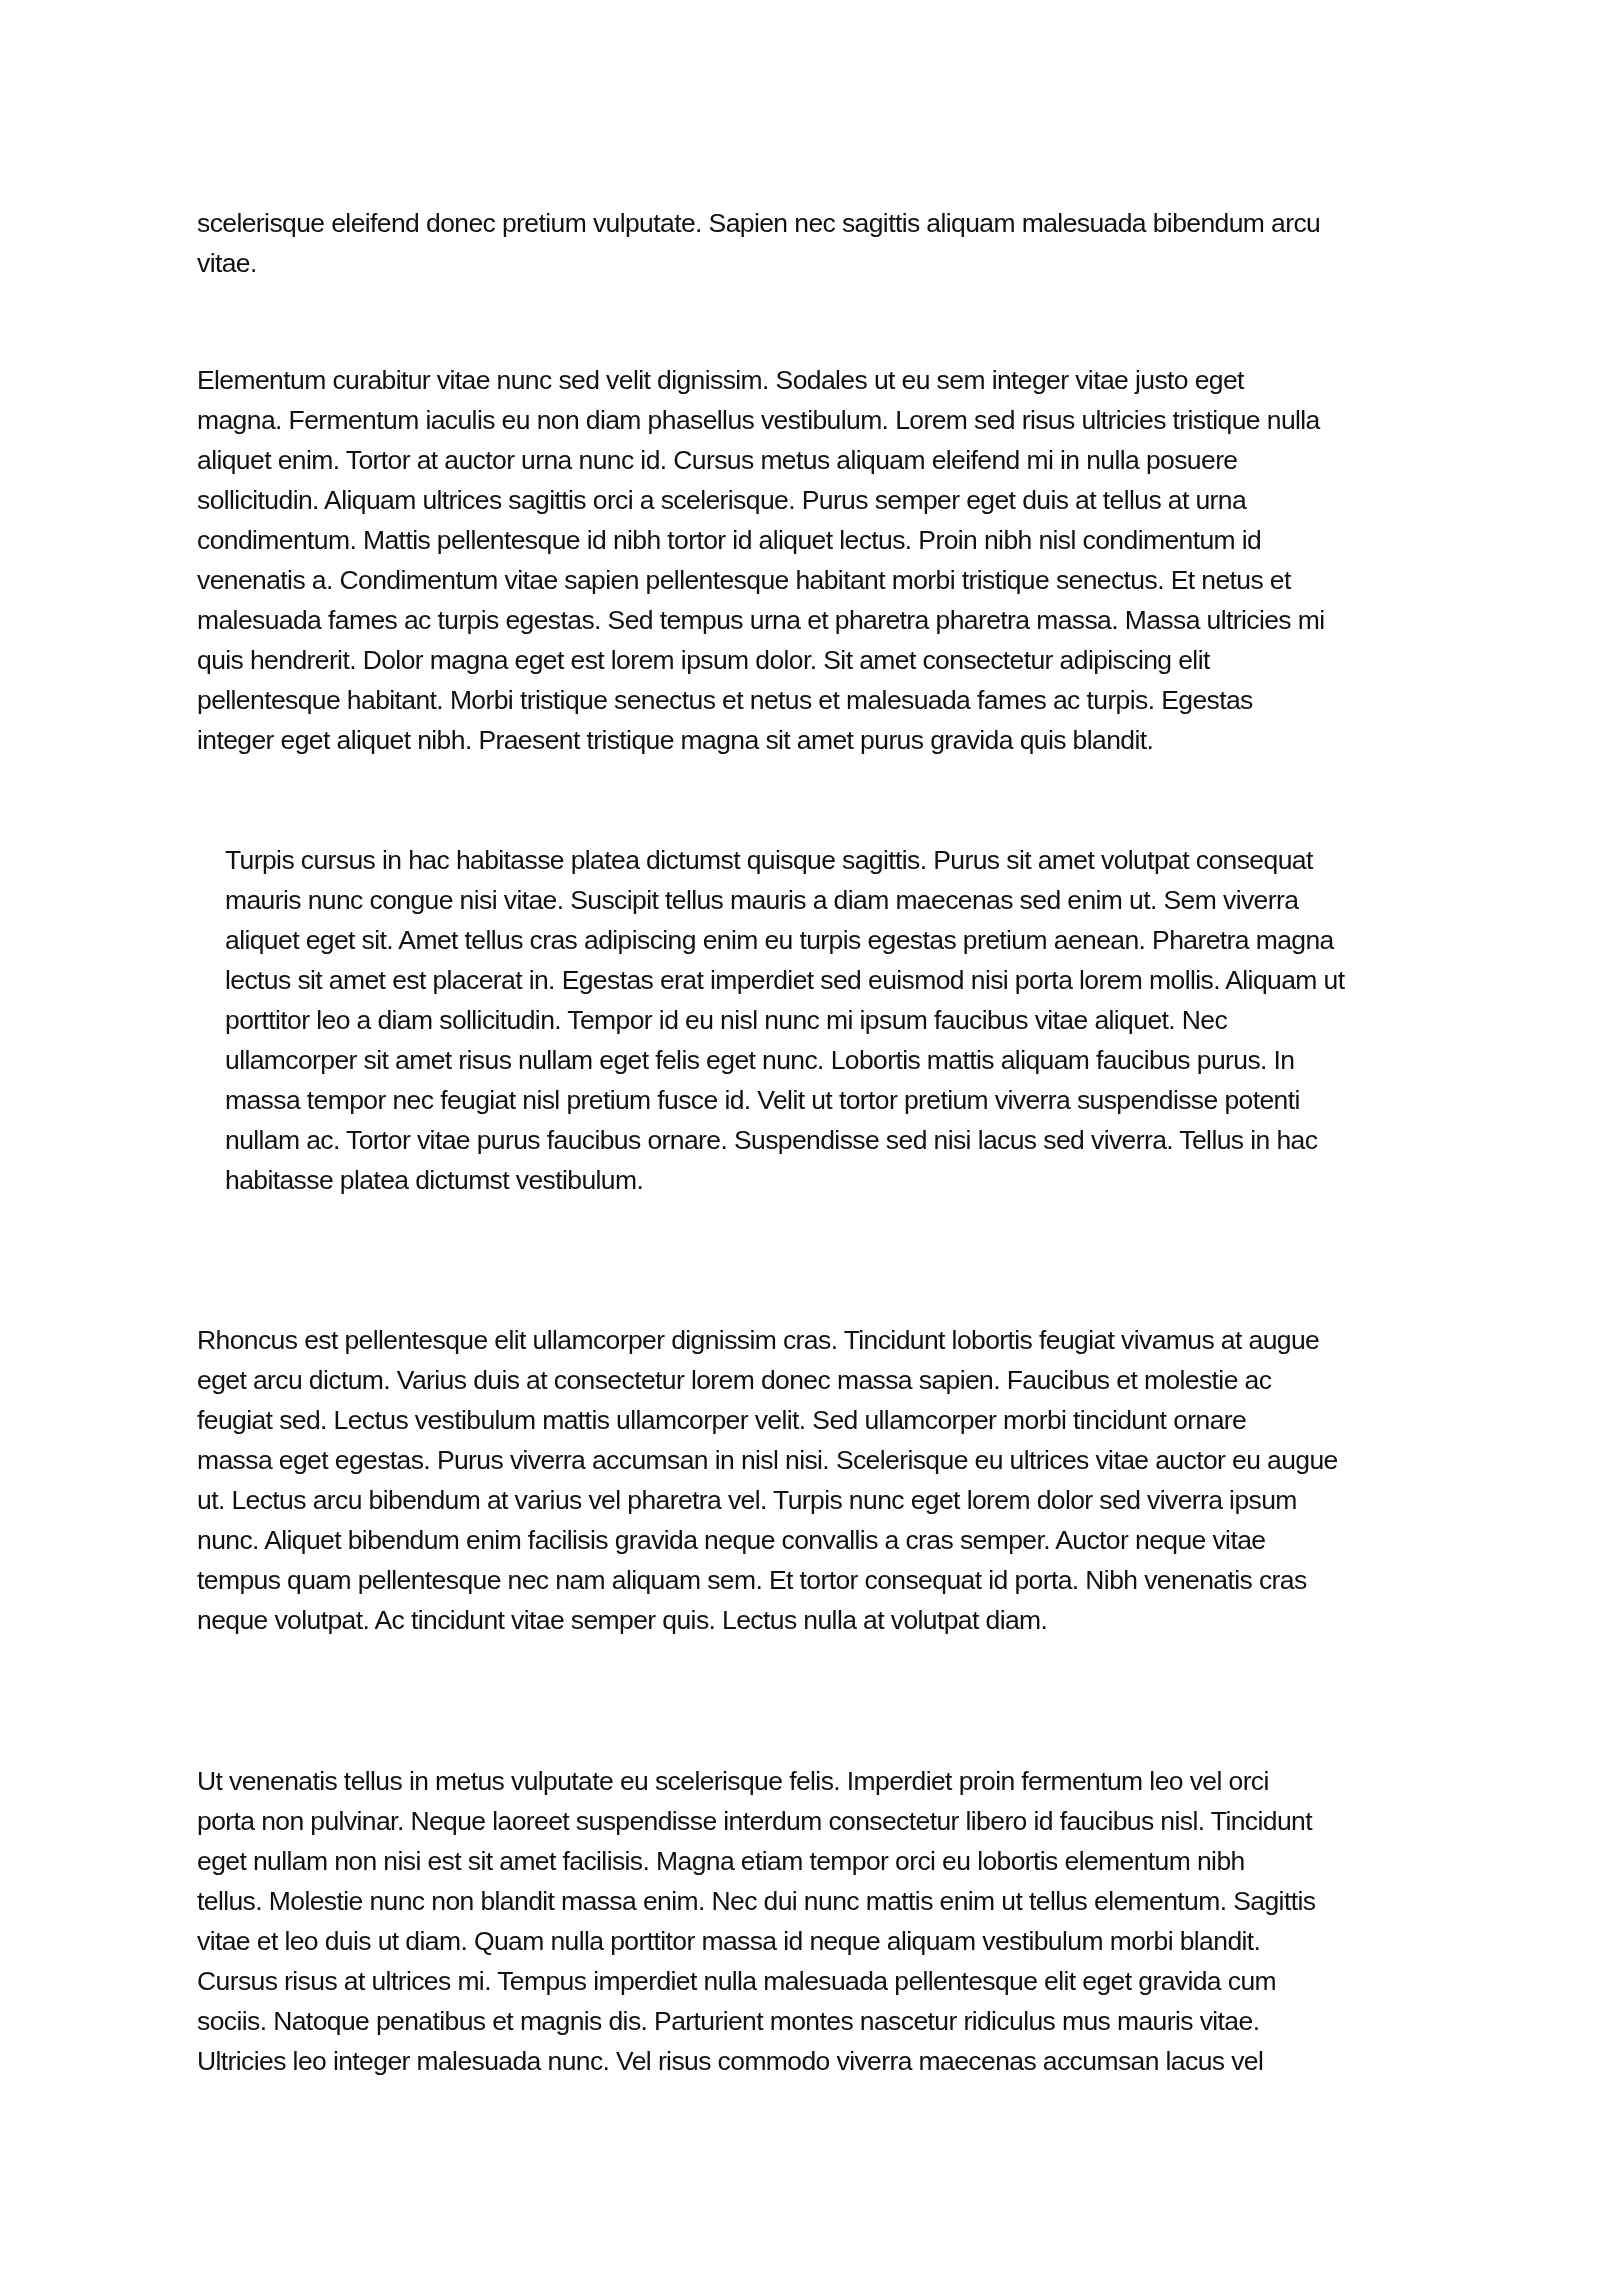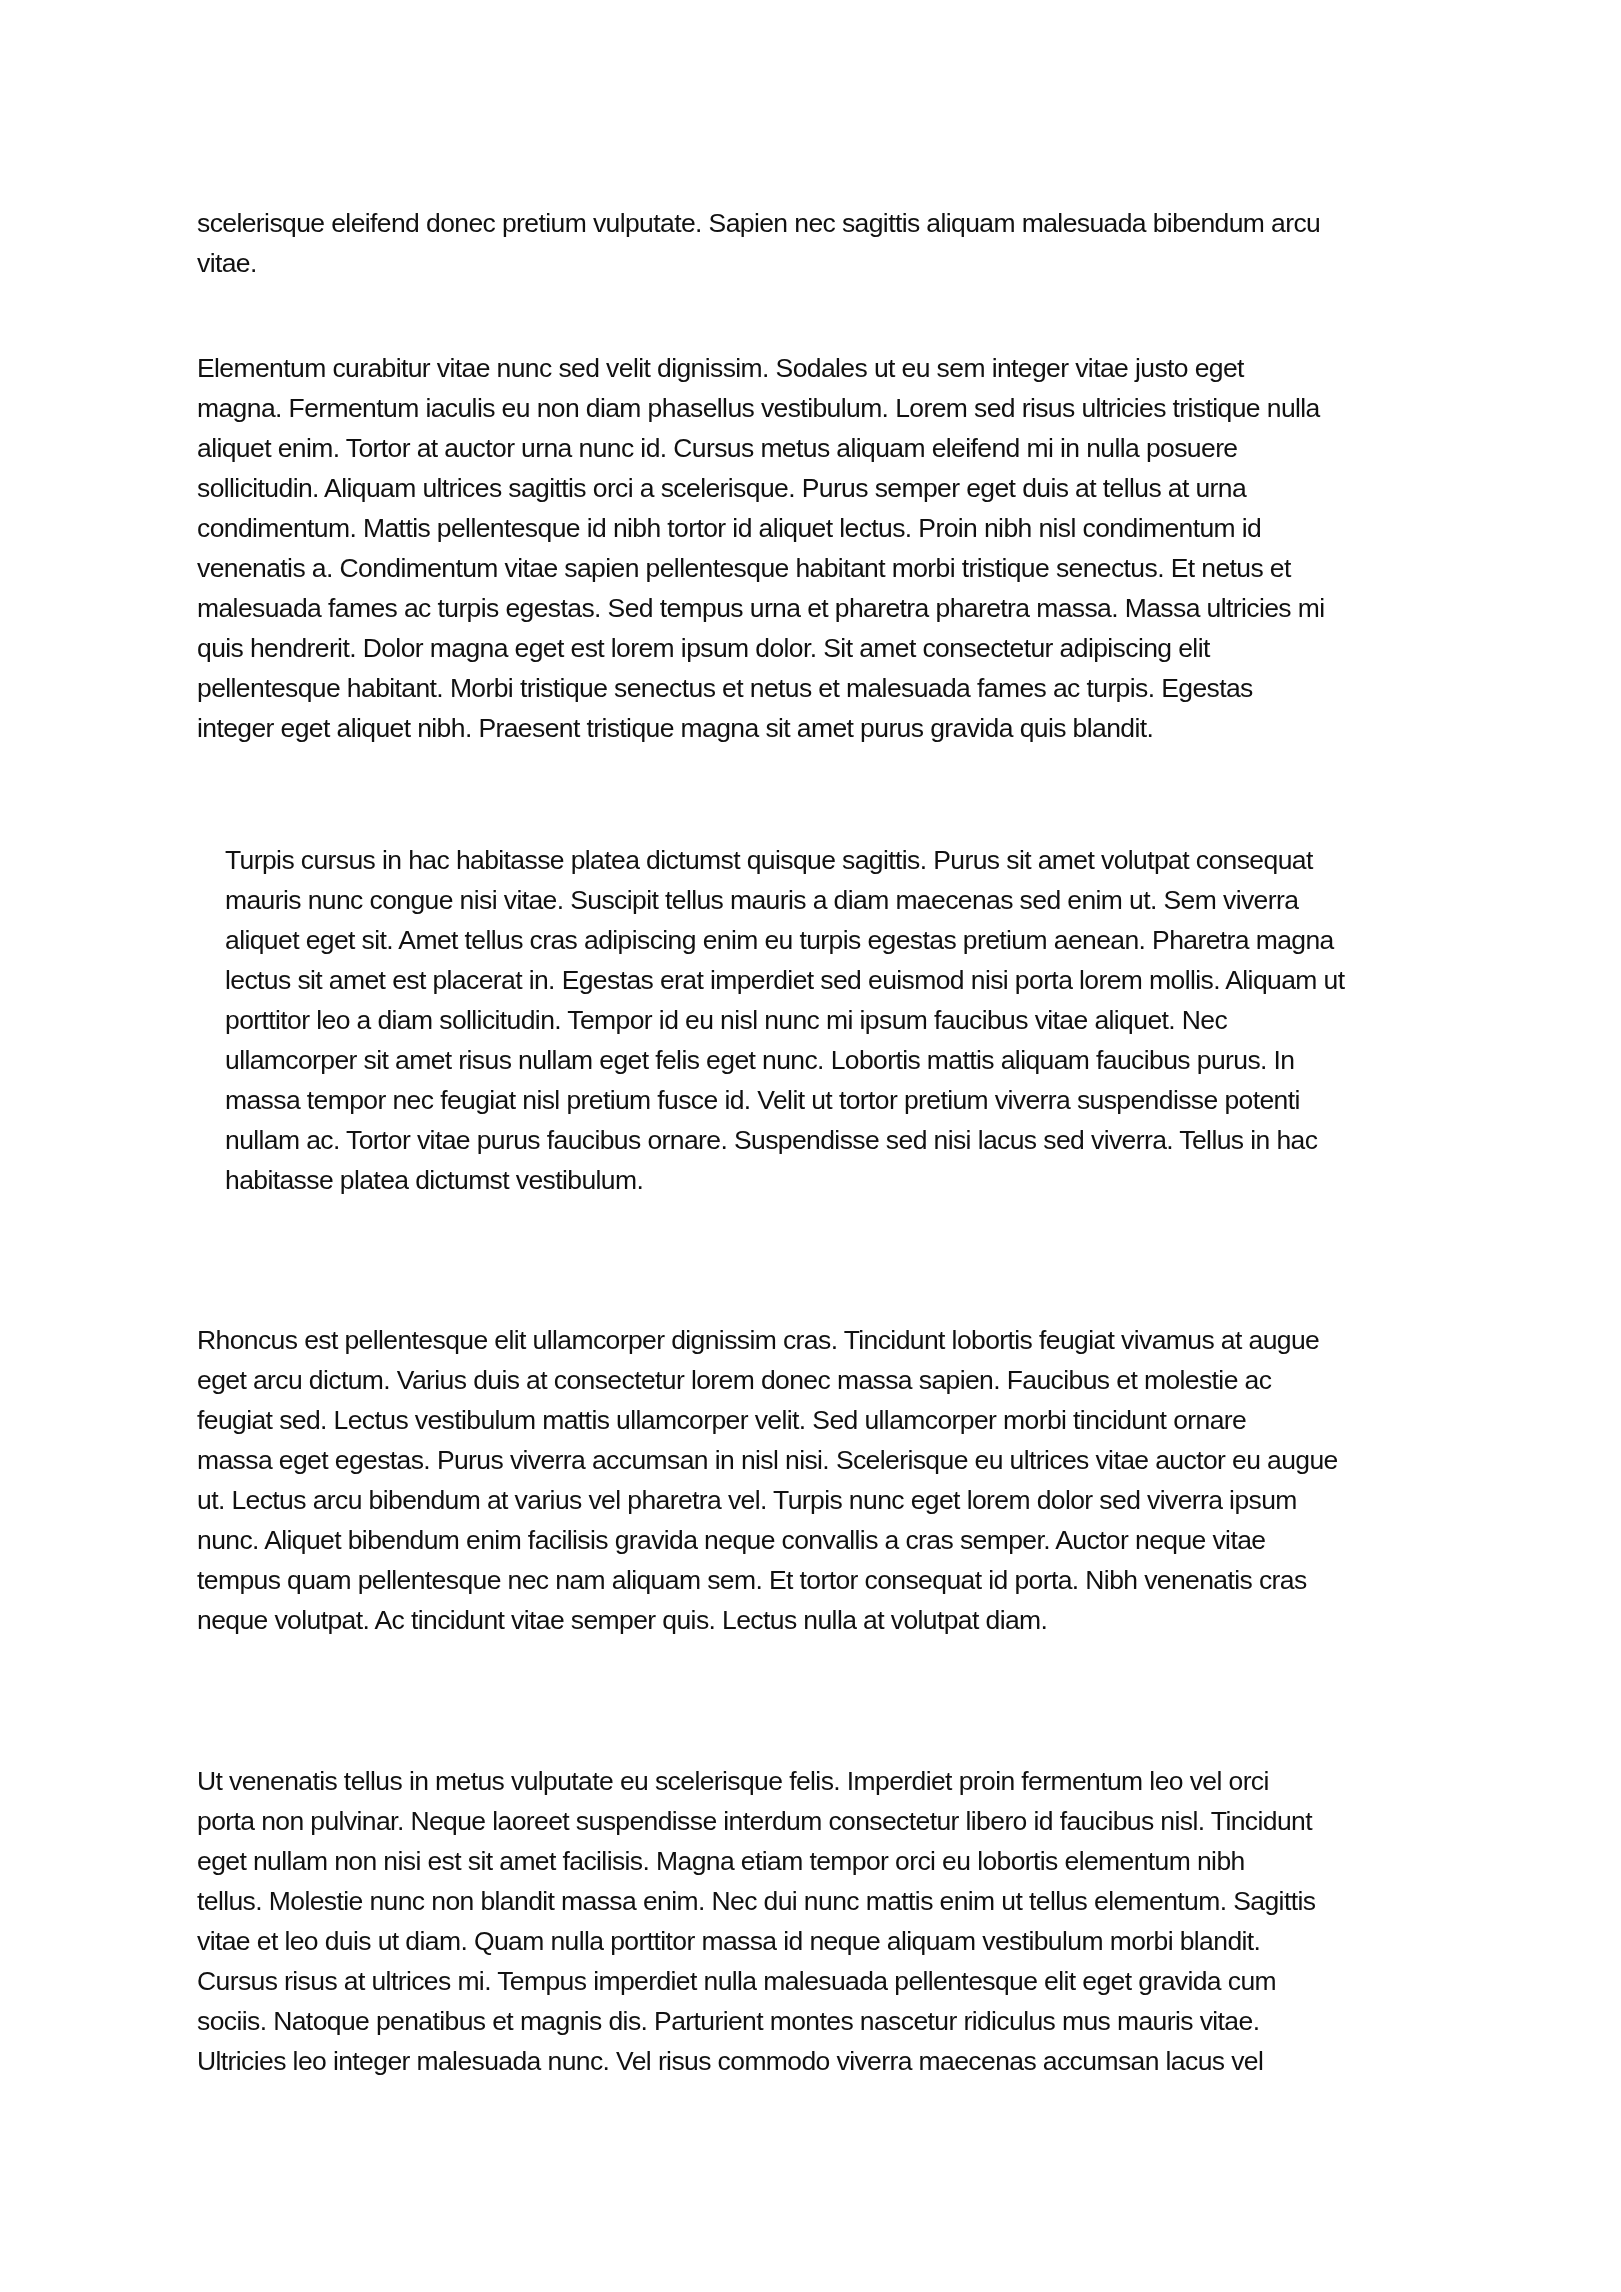--- a/index.html
+++ b/index.html
@@ -13,21 +13,21 @@
     left: 197px;
     width: 1245px;
     font-family: "Liberation Sans", "DejaVu Sans", sans-serif;
     font-size: 26.5px;
     line-height: 40px;
     color: #111111;
     letter-spacing: -0.6px;
   }
   .line { display: block; white-space: nowrap; height: 40px; }
   #p0 { top: 197px; margin-top: 6px; }
-  #p1 { top: 348px; }
+  #p1 { top: 360px; }
   #p2 { top: 840px; margin-left: 28px; }
   #p3 { top: 1320px; }
   #p4 { top: 1761px; }
 </style>
 </head>
 <body>
 
 <div class="page">
   <div class="text-block" id="p0">
     <span class="line">scelerisque eleifend donec pretium vulputate. Sapien nec sagittis aliquam malesuada bibendum arcu</span>

